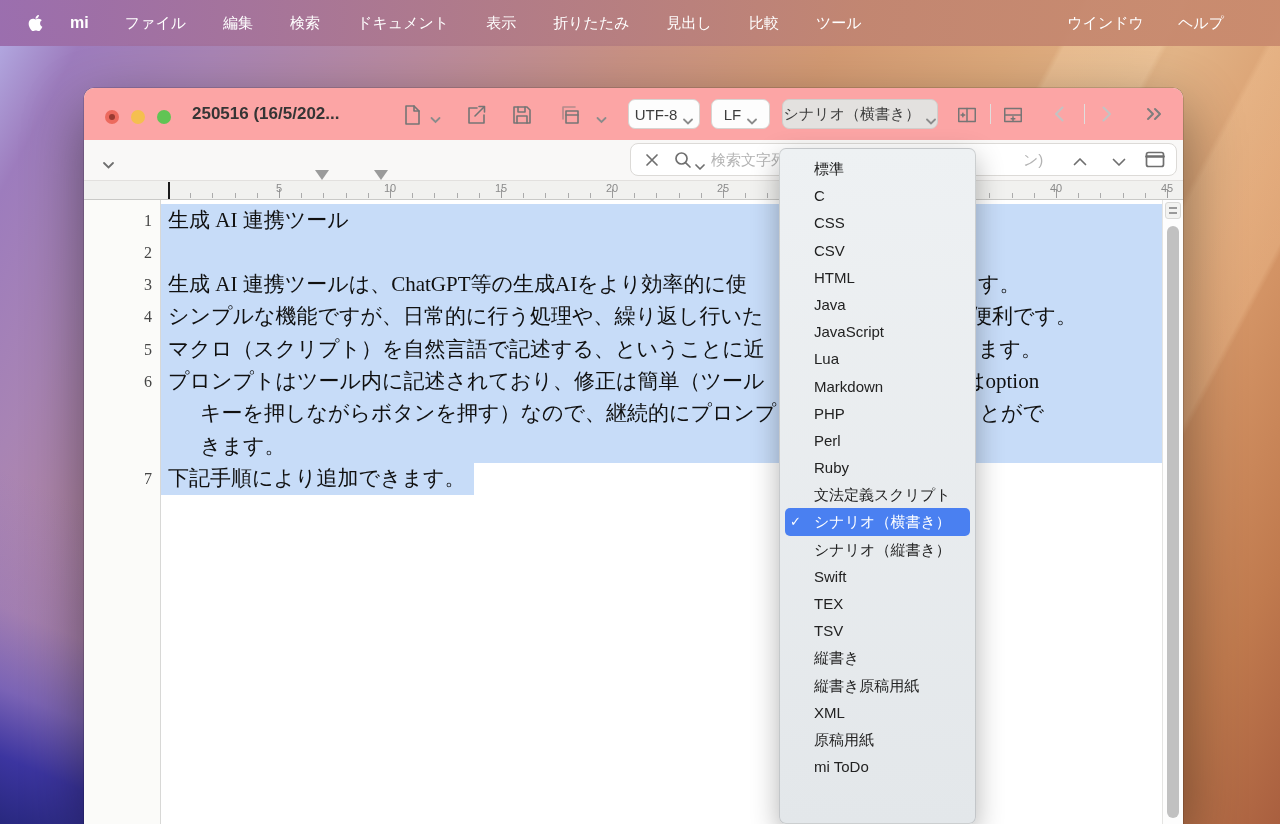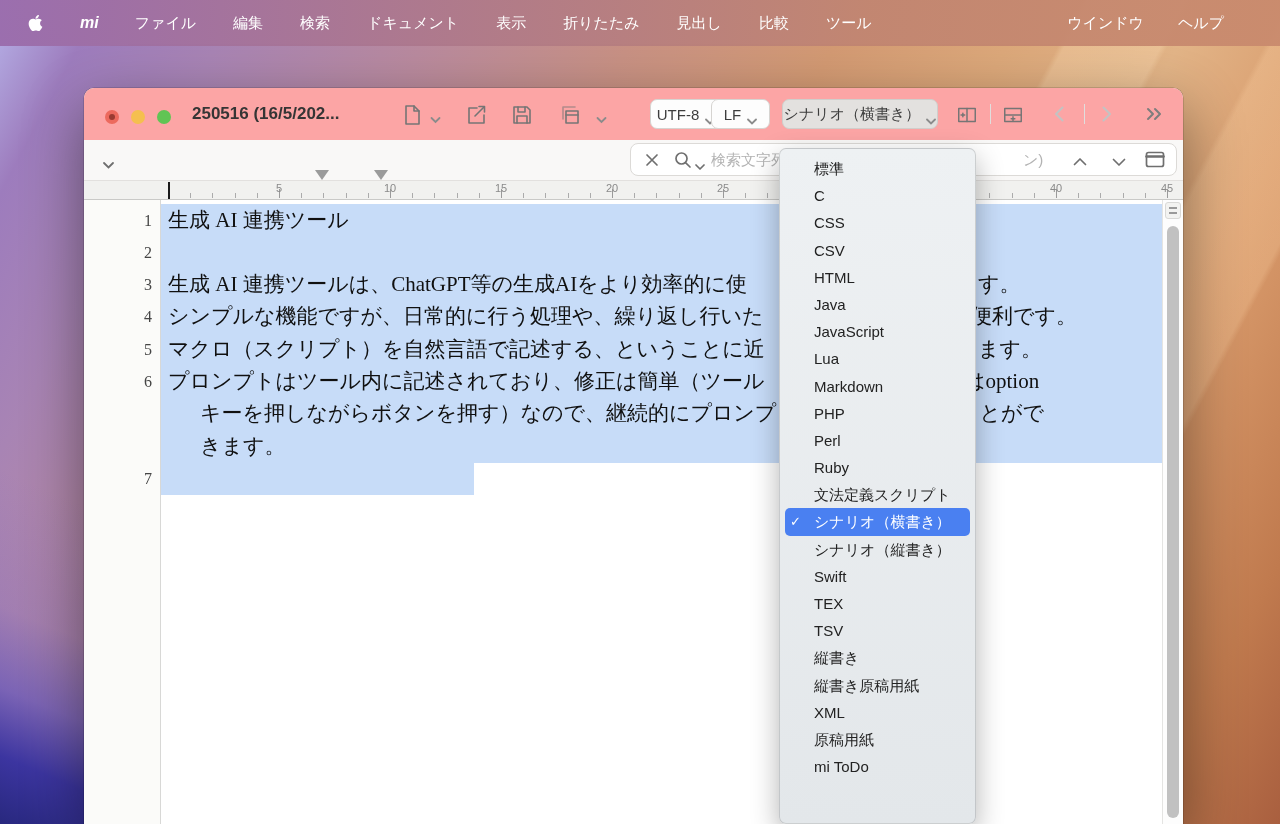--- a/index.html
+++ b/index.html
@@ -9,21 +9,21 @@
   .desktop-overlay{position:absolute;inset:0;pointer-events:none;
     background:
       linear-gradient(118deg,transparent 63%,rgba(255,226,186,.30) 63.4%,rgba(255,226,186,.30) 69%,transparent 69.4%,transparent 75%,rgba(255,214,168,.26) 75.4%,rgba(255,214,168,.26) 82%,transparent 82.4%),
       linear-gradient(23deg,#28287e 0%,#3c35a0 5%,rgba(92,80,190,.65) 10%,rgba(120,100,200,.25) 16%,transparent 26%);}
   
   .menubar{position:absolute;left:0;top:0;width:1280px;height:46px;display:flex;align-items:center;
     background:linear-gradient(90deg,rgba(154,108,172,.96) 0%,rgba(176,122,136,.94) 38%,rgba(193,133,113,.94) 68%,rgba(201,138,109,.95) 100%);
     color:#fff;font-size:15px;}
   .menubar .apple{width:17px;height:20px;margin-left:27px;flex:0 0 auto;}
   .menubar .apple svg{width:100%;height:100%;fill:#fff;}
-  .appname{font-weight:bold;font-size:16px;margin-left:36px;font-style:italic;}
+  .appname{font-weight:bold;font-size:16px;margin-left:26px;}
   .mitems{display:flex;gap:37px;margin-left:36px;}
   .mitems-right{display:flex;gap:34px;margin-left:auto;margin-right:56px;}
   .mitem{white-space:nowrap;cursor:default;}
   
   .window{position:absolute;left:84px;top:88px;width:1099px;height:736px;background:#ffffff;
     border-radius:10px 10px 0 0;box-shadow:0 0 0 .5px rgba(0,0,0,.25),0 22px 60px rgba(0,0,0,.45);z-index:2;}
   .titlebar{position:absolute;left:0;top:0;right:0;height:52px;background:#fca5a5;border-radius:10px 10px 0 0;}
   .tl{position:absolute;top:22px;width:14px;height:14px;border-radius:50%;}
   .tl.red{left:21px;background:#ec6a5e;}
   .tl.red::after{content:"";position:absolute;left:4px;top:4px;width:6px;height:6px;border-radius:50%;background:#9a3b32;}
@@ -152,21 +152,21 @@
             <path d="M5 16V4h12" opacity=".55"></path>
             <path d="M8 12h12"></path>
           </svg>
       </span>
       <span class="tbchev" style="left:512px">
         <svg viewBox="0 0 11 8">
             <path d="M1.5 2l4 4 4-4"></path>
           </svg>
       </span>
 
-      <span class="pill" style="left:566px;width:72px">
+      <span class="pill" style="left:544px;width:72px">
         <span>UTF-8</span>
         <span class="pc"><svg viewBox="0 0 10 7">
               <path d="M1 1.5l4 4 4-4"></path>
             </svg></span>
       </span>
       <span class="pill" style="left:627px;width:59px">
         <span>LF</span>
         <span class="pc"><svg viewBox="0 0 10 7">
               <path d="M1 1.5l4 4 4-4"></path>
             </svg></span>
@@ -317,20 +317,21 @@
             <span class="etext indent">キーを押しながらボタンを押す）なので、継続的にプロンプ</span>
             <span class="etail" style="left: 874px;">ことがで</span>
           </div>
           <div class="erow" style="top: 229.6px;">
             <div class="hl" style="width: 1002px;"></div>
             <span class="etext indent">きます。</span>
           </div>
           <div class="erow" style="top: 261.9px;">
             <div class="hl" style="width: 313px;"></div>
             <span class="lnum">7</span>
+            <span class="etext">下記手順により追加できます。</span>
           </div>
         </div>
       <div class="scrollbar">
         <div class="sb-thumb"></div>
       </div>
       <div class="split-widget"></div>
     </div>
   </div>
 
   <div class="syntax-menu">

